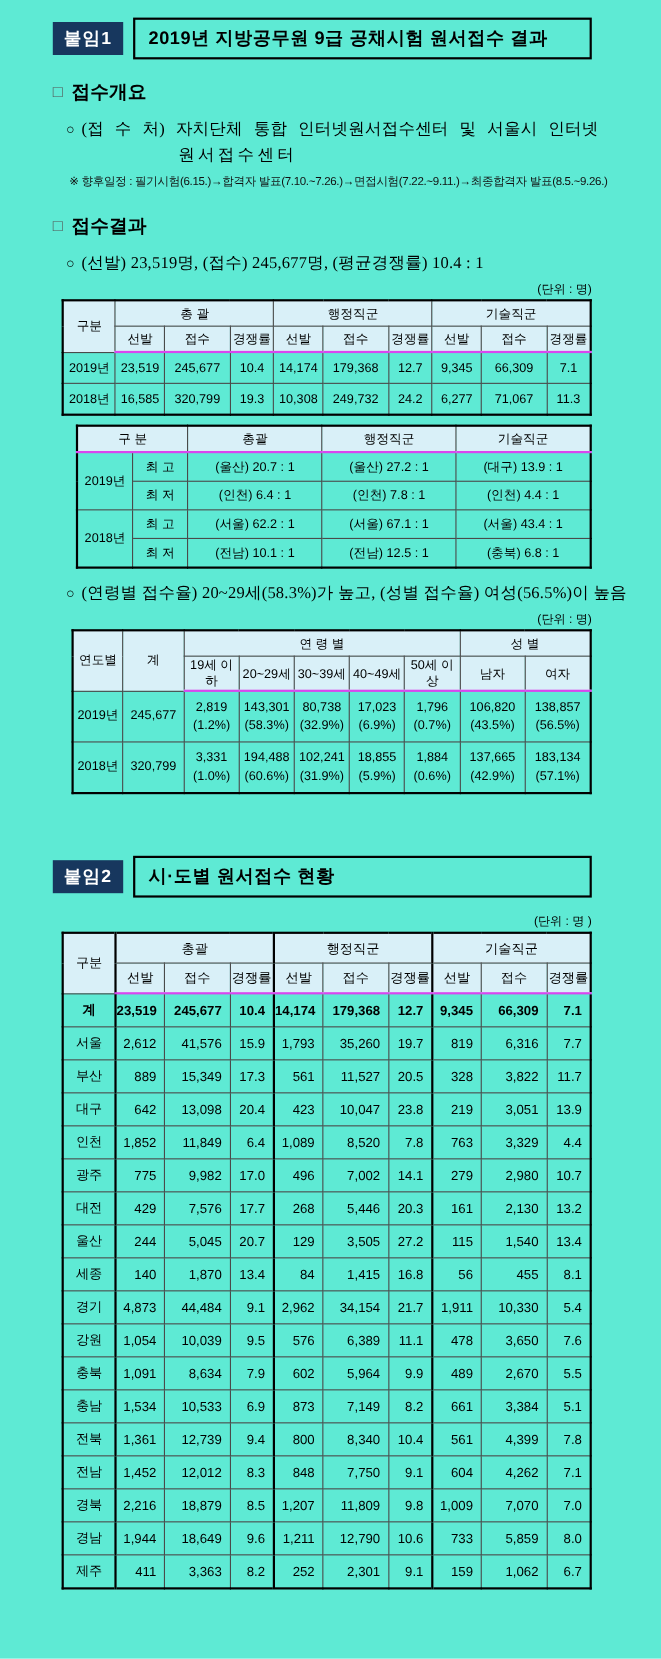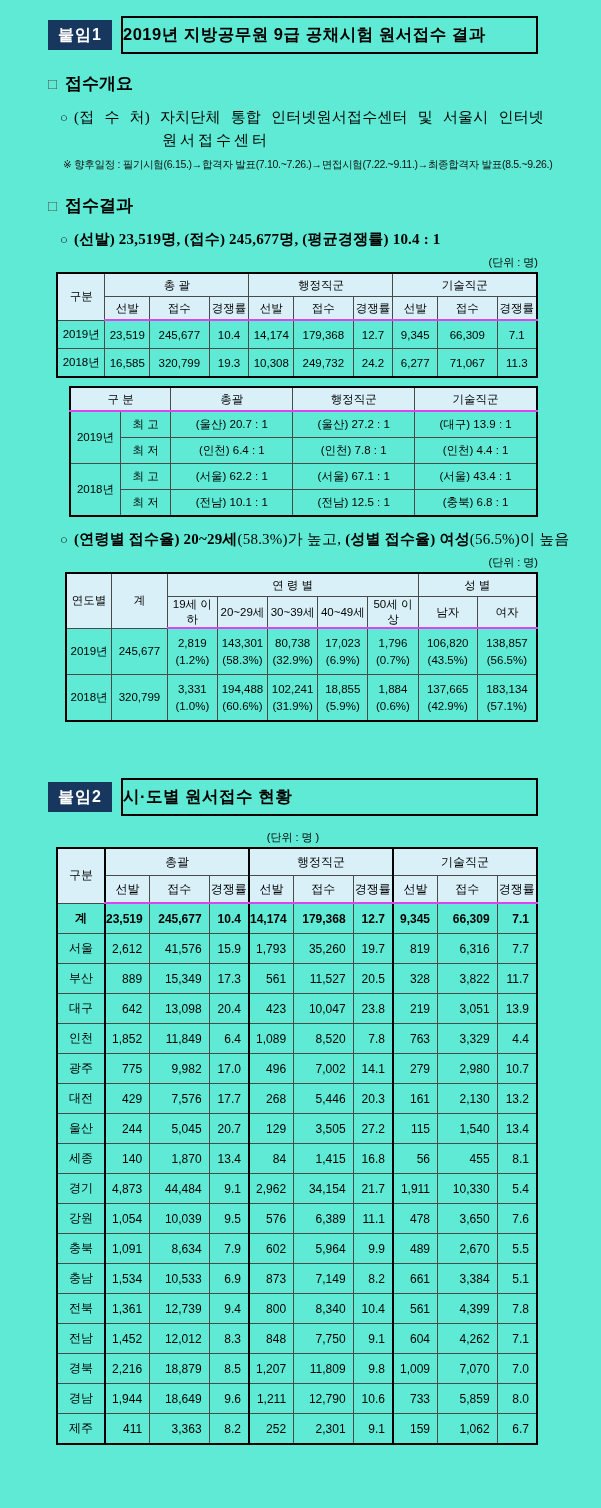--- a/index.html
+++ b/index.html
@@ -11,33 +11,33 @@
   }
   
   .attach-row{display:flex;align-items:center;width:490px;}
   .badge{
     background:#17375E;color:#fff;font-weight:bold;font-size:16px;
     width:64px;height:30px;display:flex;align-items:center;justify-content:center;
     letter-spacing:1px;flex:0 0 auto;
   }
   .title-box{
     flex:1;margin-left:9px;border:2px solid #000;height:34px;
-    display:flex;align-items:center;
+    display:flex;align-items:center;padding-left:12px;
     font-size:16.5px;font-weight:bold;letter-spacing:0.5px;white-space:nowrap;
   }
   
   .sec-head{margin-top:18px;font-size:17px;font-weight:bold;display:flex;align-items:center;}
   .sec-head .sq{font-weight:normal;color:#555;font-size:15px;margin-right:8px;}
   
   .bullet{
     margin-top:13px;margin-left:12px;font-size:15px;
     font-family:"Liberation Serif","DejaVu Serif",serif;letter-spacing:0.2px;
   }
   .bullet .mk{margin-right:6px;font-size:13px;}
-  .bullet .bd{font-weight:bold;}
+  .bullet .bd{font-weight:normal;}
   .bullet.wide{word-spacing:6px;}
   .cont-line{
     margin-top:4px;margin-left:114px;font-size:15px;letter-spacing:3px;
     font-family:"Liberation Serif","DejaVu Serif",serif;
   }
   .note{
     margin-top:8px;margin-left:15px;font-size:10.5px;letter-spacing:-0.3px;
     color:#111;white-space:nowrap;
   }
   .unit{width:490px;text-align:right;font-size:11px;margin-top:6px;}
@@ -278,21 +278,21 @@
 (57.1%)</td>
         </tr>
       </tbody>
   </table>
 
   <div class="attach-row gap-attach2">
     <div class="badge">붙임2</div>
     <div class="title-box">시·도별 원서접수 현황</div>
   </div>
 
-  <div class="unit" style="margin-top:14px;text-align:center;">(단위 : 명 )</div>
+  <div class="unit" style="margin-top:14px;">(단위 : 명 )</div>
 
   <table class="tbl t4">
     <colgroup>
       <col style="width:10%">
         <col style="width:9.3%">
         <col style="width:12.4%">
         <col style="width:8.3%">
       <col style="width:9.3%">
         <col style="width:12.4%">
         <col style="width:8.3%">

